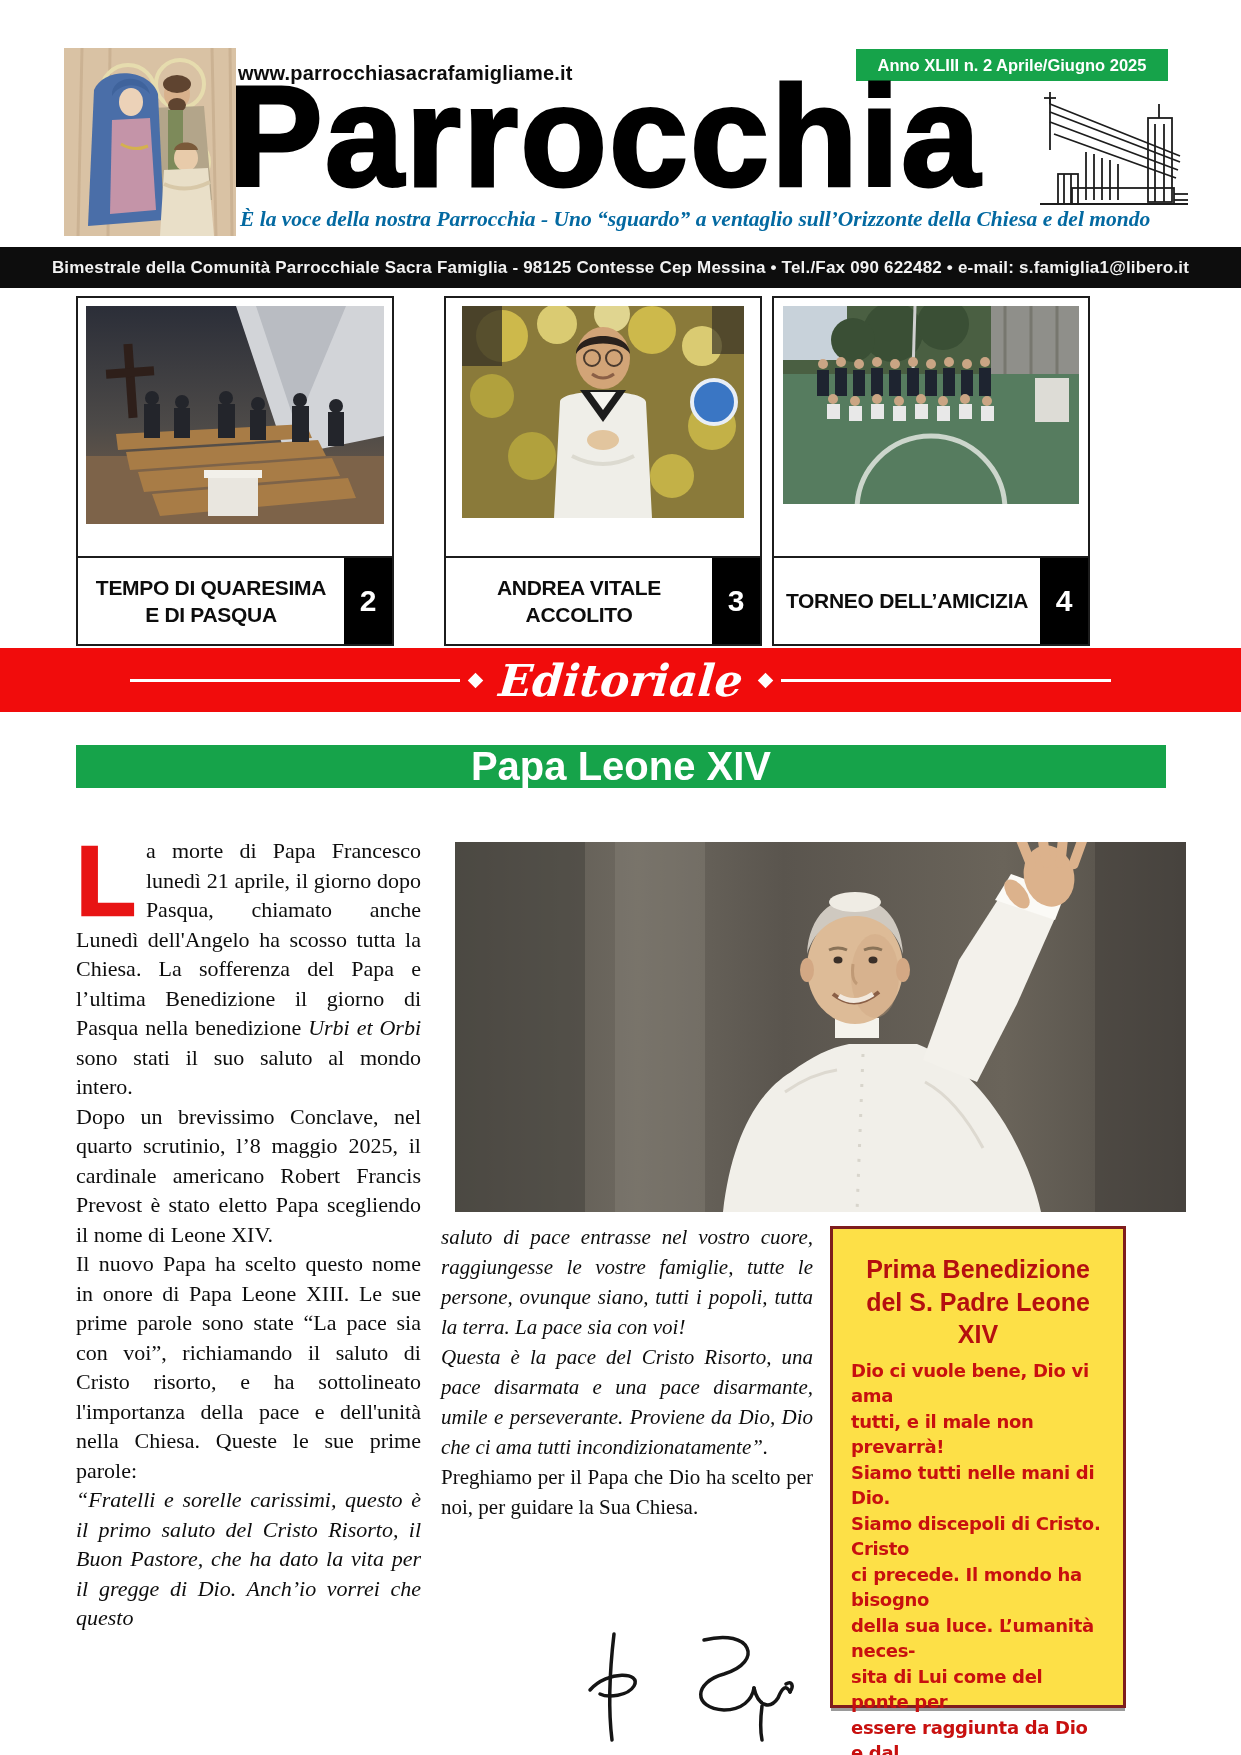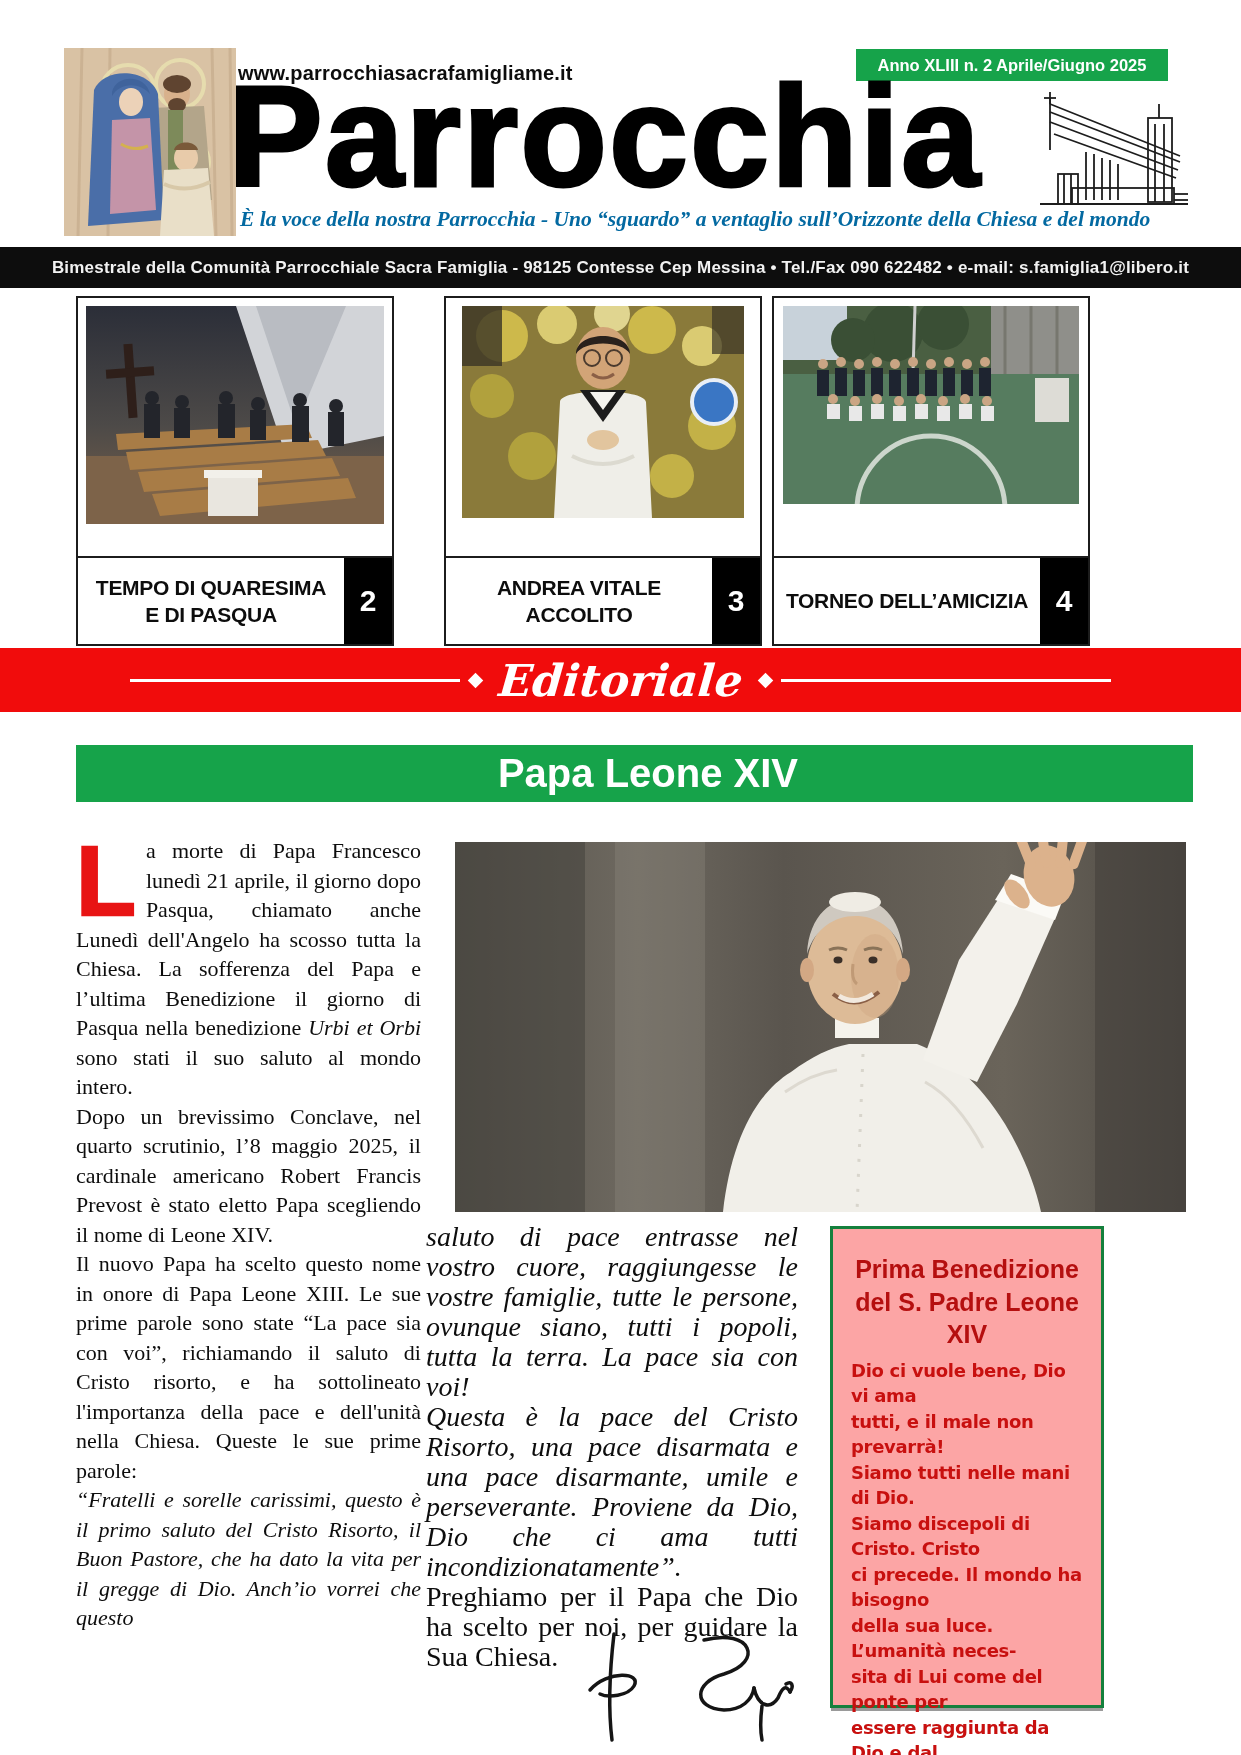--- a/index.html
+++ b/index.html
@@ -31,35 +31,35 @@
 
   
   .editoriale-band{position:absolute;left:0;top:648px;width:100%;height:64px;background:#F10C0C;
                    display:flex;align-items:center;justify-content:center;}
   .deco-line{height:3px;background:#fff;flex:0 0 330px;}
   .deco-diamond{width:11px;height:11px;background:#fff;transform:rotate(45deg);margin:0 10px;flex:none;}
   .editoriale-text{color:#fff;font-family:"DejaVu Serif",serif;font-style:italic;font-weight:bold;
                    font-size:44px;padding:0 8px;transform:skewX(-5deg);}
 
   
-  .article-title{position:absolute;left:76px;top:745px;width:1090px;height:57px;background:#16A34A;color:#fff;
-                 display:flex;align-items:center;justify-content:center;font-size:40px;font-weight:bold;padding-left:27px;}
+  .article-title{position:absolute;left:76px;top:745px;width:1090px;height:43px;background:#16A34A;color:#fff;
+                 display:flex;align-items:center;justify-content:center;font-size:40px;font-weight:bold;}
   .col{font-family:"Liberation Serif",serif;color:#0d0d0d;text-align:justify;}
   .col p{margin:0;}
   .col1{position:absolute;left:76px;top:836px;width:345px;font-size:22px;line-height:29.5px;}
-  .col2{position:absolute;left:426px;top:1222px;width:372px;font-size:28px;line-height:30px;}
+  .col2{position:absolute;left:441px;top:1222px;width:372px;font-size:21px;line-height:30px;}
   .dropcap{float:left;color:#E81414;font-family:"Liberation Sans",sans-serif;font-weight:bold;
            -webkit-text-stroke:2.5px #E81414;font-size:98px;line-height:78px;margin:6px 10px 0 0;}
   .italic{font-style:italic;}
   .pope-photo{position:absolute;left:455px;top:842px;width:731px;height:370px;overflow:hidden;}
   .signature{position:absolute;left:556px;top:1628px;width:240px;height:125px;}
 
   
-  .sidebox{position:absolute;left:830px;top:1226px;width:274px;height:482px;border:3px solid #15803d;
-           box-shadow:0 4px 0 -1px #9a9a9a;background:#fca5a5;box-sizing:border-box;padding:24px 18px 0;}
+  .sidebox{position:absolute;left:830px;top:1226px;width:296px;height:482px;border:3px solid #7f1d1d;
+           box-shadow:0 4px 0 -1px #9a9a9a;background:#fde047;box-sizing:border-box;padding:24px 18px 0;}
   .sidebox-title{text-align:center;font-weight:bold;font-size:25px;line-height:1.3;color:#B50F0F;
                  white-space:pre-line;margin-bottom:7px;}
   .sidebox-body{font-family:"DejaVu Sans",sans-serif;font-weight:bold;font-size:18px;line-height:25.5px;
                 color:#C8100F;white-space:pre-line;letter-spacing:-.3px;}
 </style>
 </head>
 <body>
 
 <div class="page">
 

